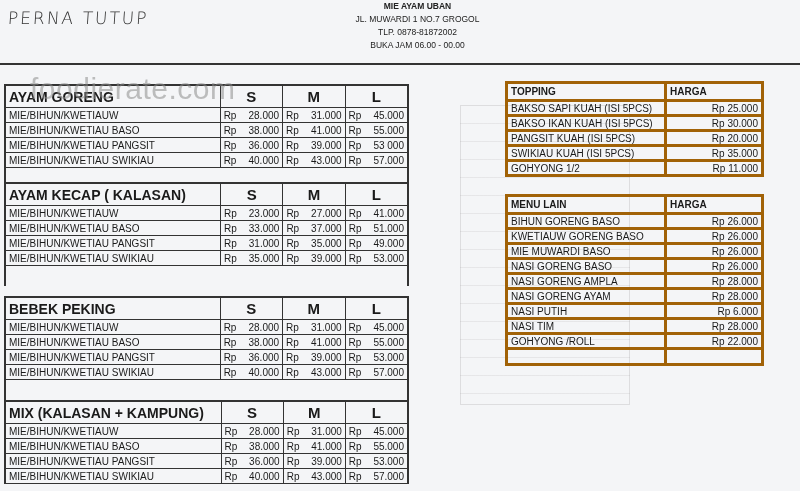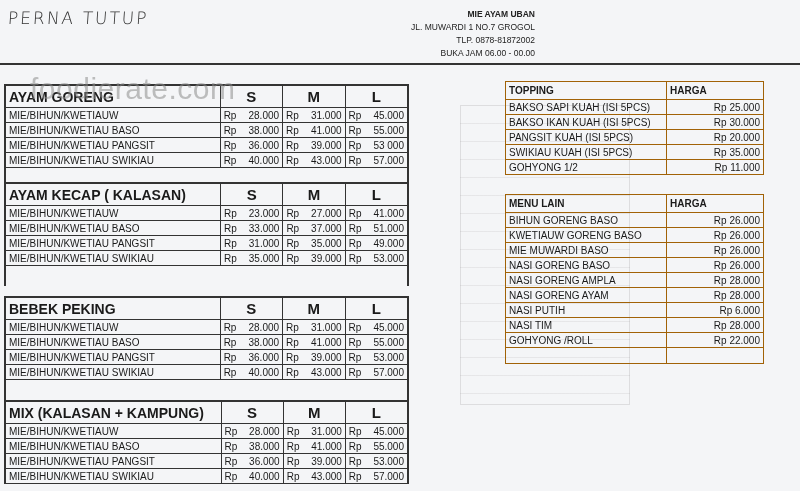--- a/index.html
+++ b/index.html
@@ -15,22 +15,22 @@
     left: 8px; top: 8px;
     font-family: "DejaVu Sans", sans-serif;
     font-size: 17px;
     letter-spacing: 2px;
     color: #333;
     font-weight: 300;
     transform: skewX(-4deg);
   }
   .header {
     position: absolute;
-    left: 300px; top: 8px; width: 235px;
-    text-align: right;
+    left: 300px; top: 0; width: 235px;
+    text-align: center;
     font-size: 8.5px;
     line-height: 13px;
     color: #222;
   }
   .header .name { font-weight: bold; }
   .rule {
     position: absolute; left: 0; height: 2px; background: #333;
   }
   .rule.r1 { top: 63px; width: 800px; }
   .watermark {
@@ -66,21 +66,21 @@
   table.menu td.price { text-align: right; width: 63px; }
   table.menu td.price .rp { float: left; }
   .spacer { height: 20px; border-left: 1px solid #333; border-right: 1px solid #333; }
   .side {
     position: absolute; left: 505px; width: 259px;
   }
   table.side-table {
     border-collapse: collapse; width: 100%; font-size: 10px;
   }
   table.side-table td, table.side-table th {
-    border: 1px solid #a16207; height: 15px; padding: 0 3px; white-space: nowrap;
+    border: 3px solid #a16207; height: 15px; padding: 0 3px; white-space: nowrap;
   }
   table.side-table th { font-weight: bold; height: 18px; text-align: left; }
   table.side-table th.h { text-align: left; padding-right: 12px;}
   table.side-table td.price { text-align: right; width: 97px; }
   .ghost {
     position: absolute; left: 460px; top: 105px; width: 170px; height: 300px;
     border: 1px solid rgba(150,150,150,0.25);
     background: repeating-linear-gradient(180deg, transparent 0, transparent 17px, rgba(150,150,150,0.15) 17px, rgba(150,150,150,0.15) 18px);
   }
 </style>

